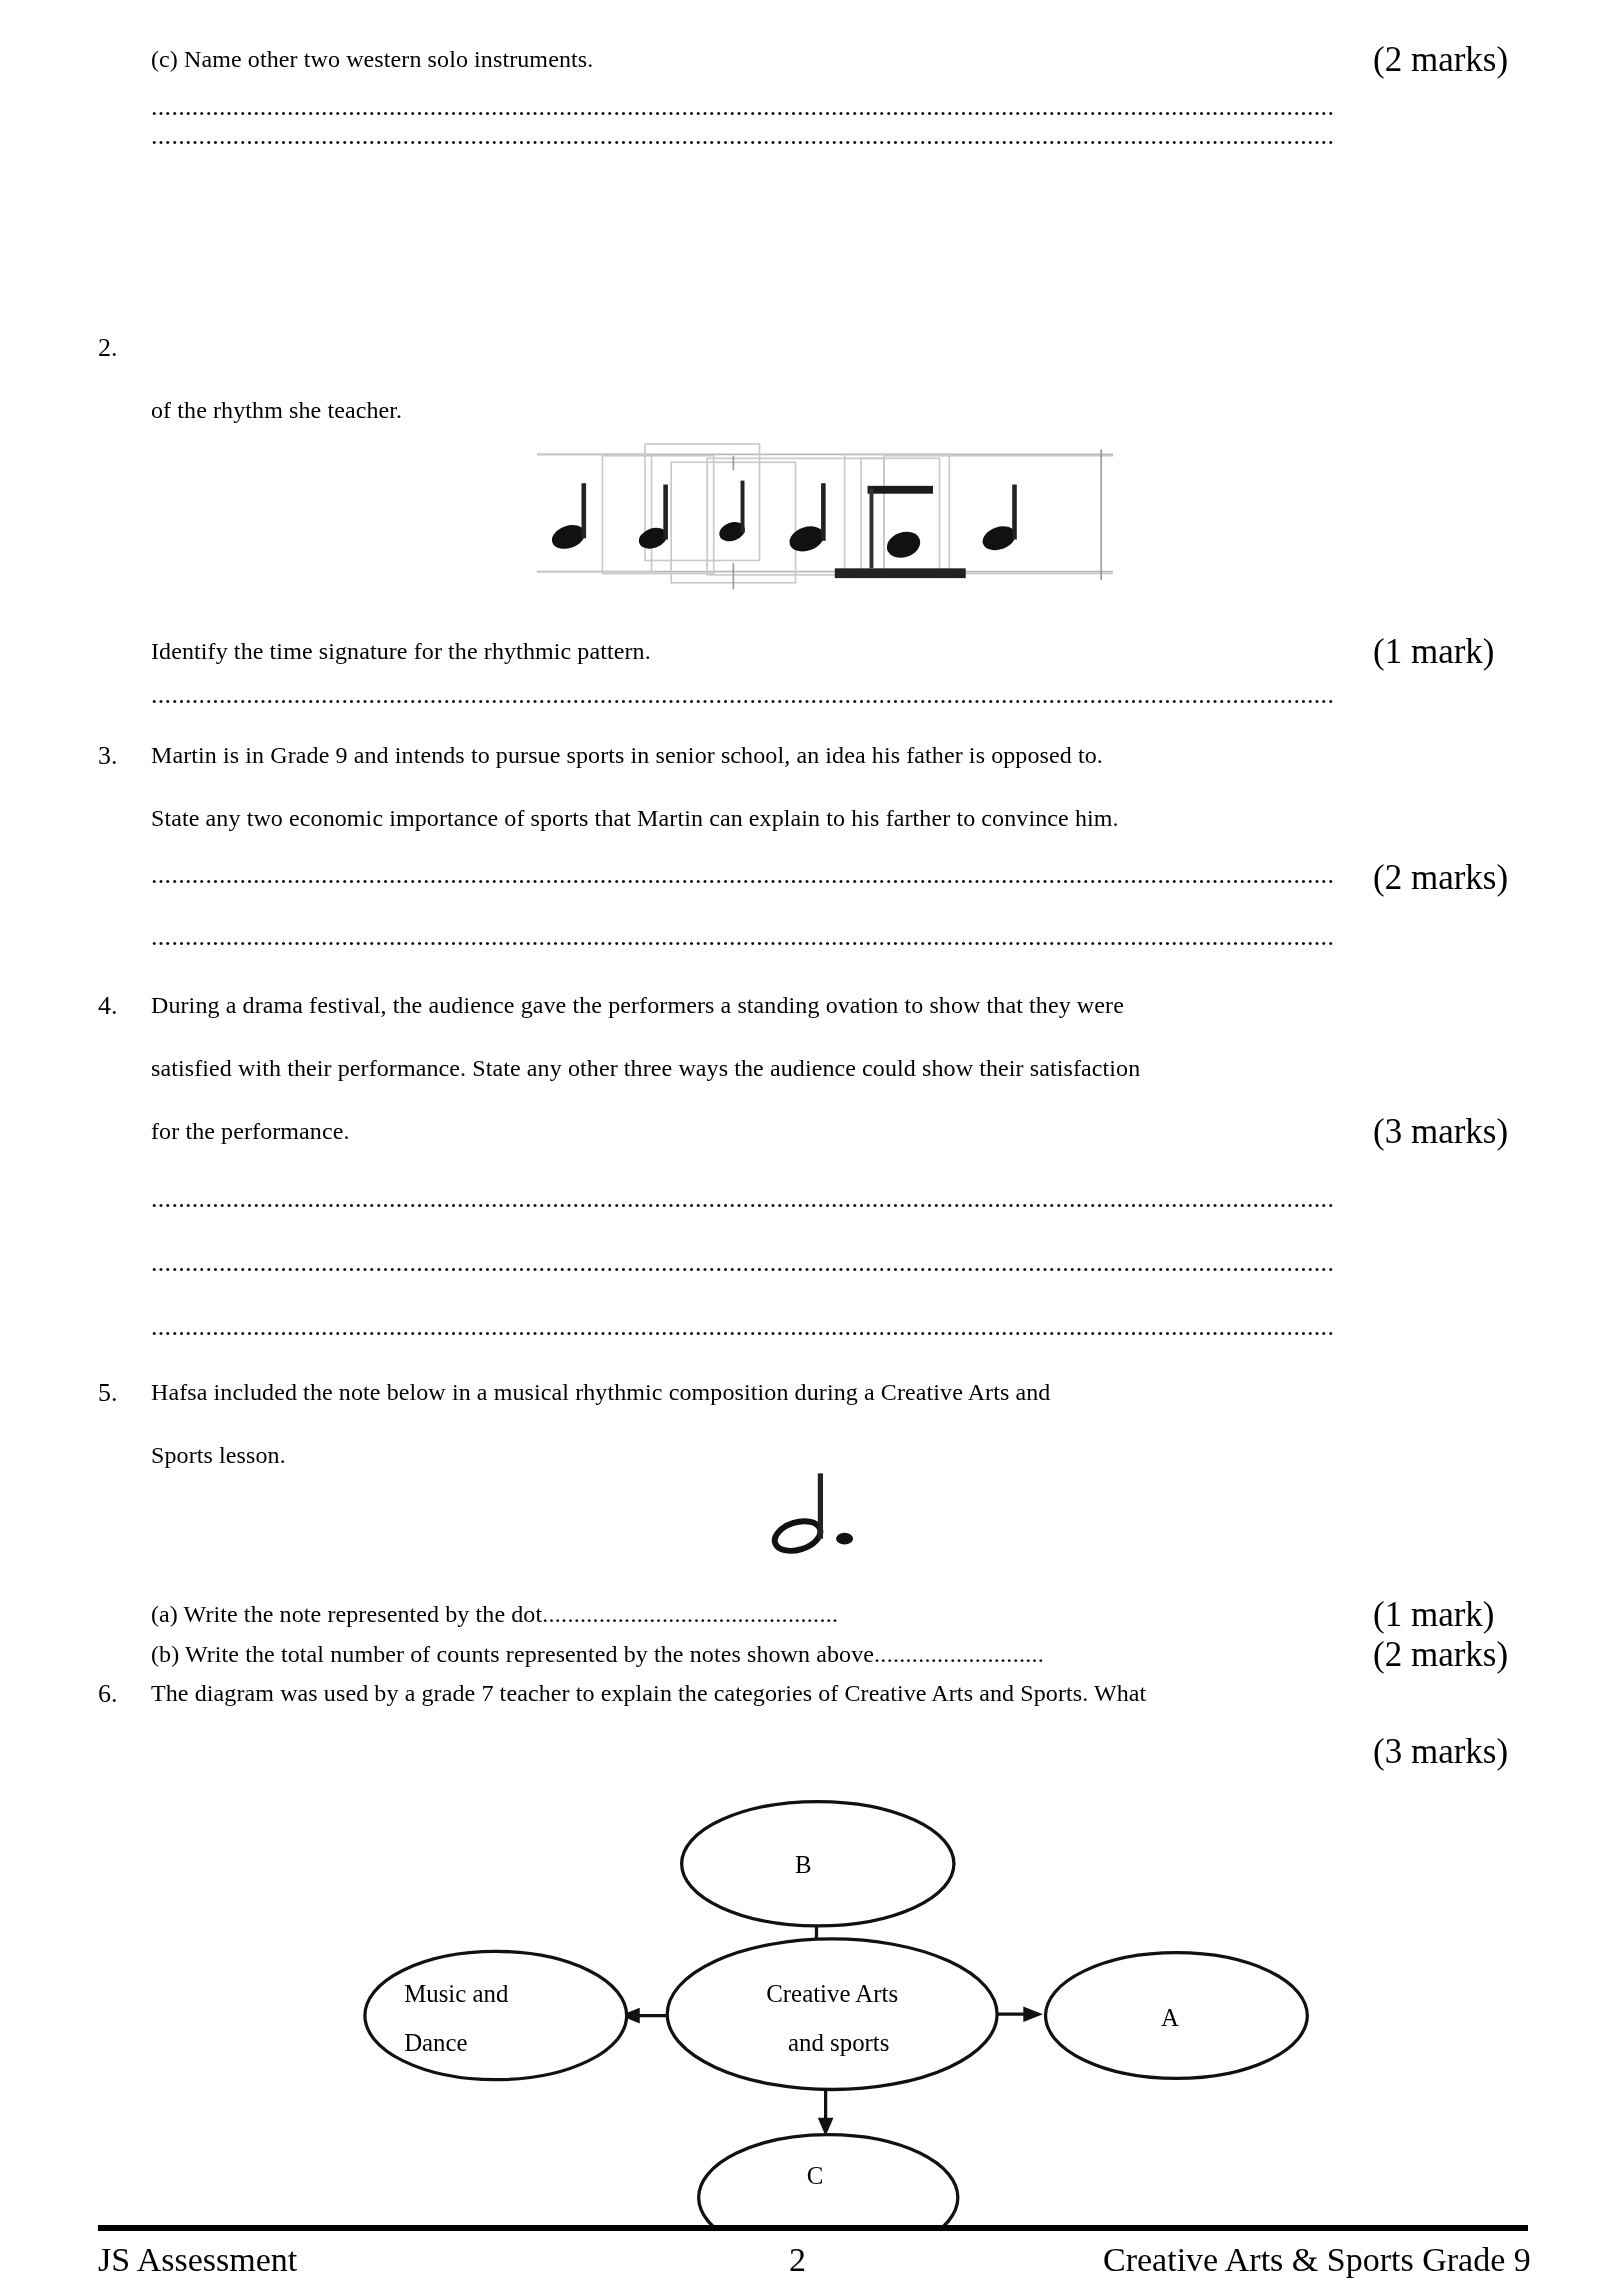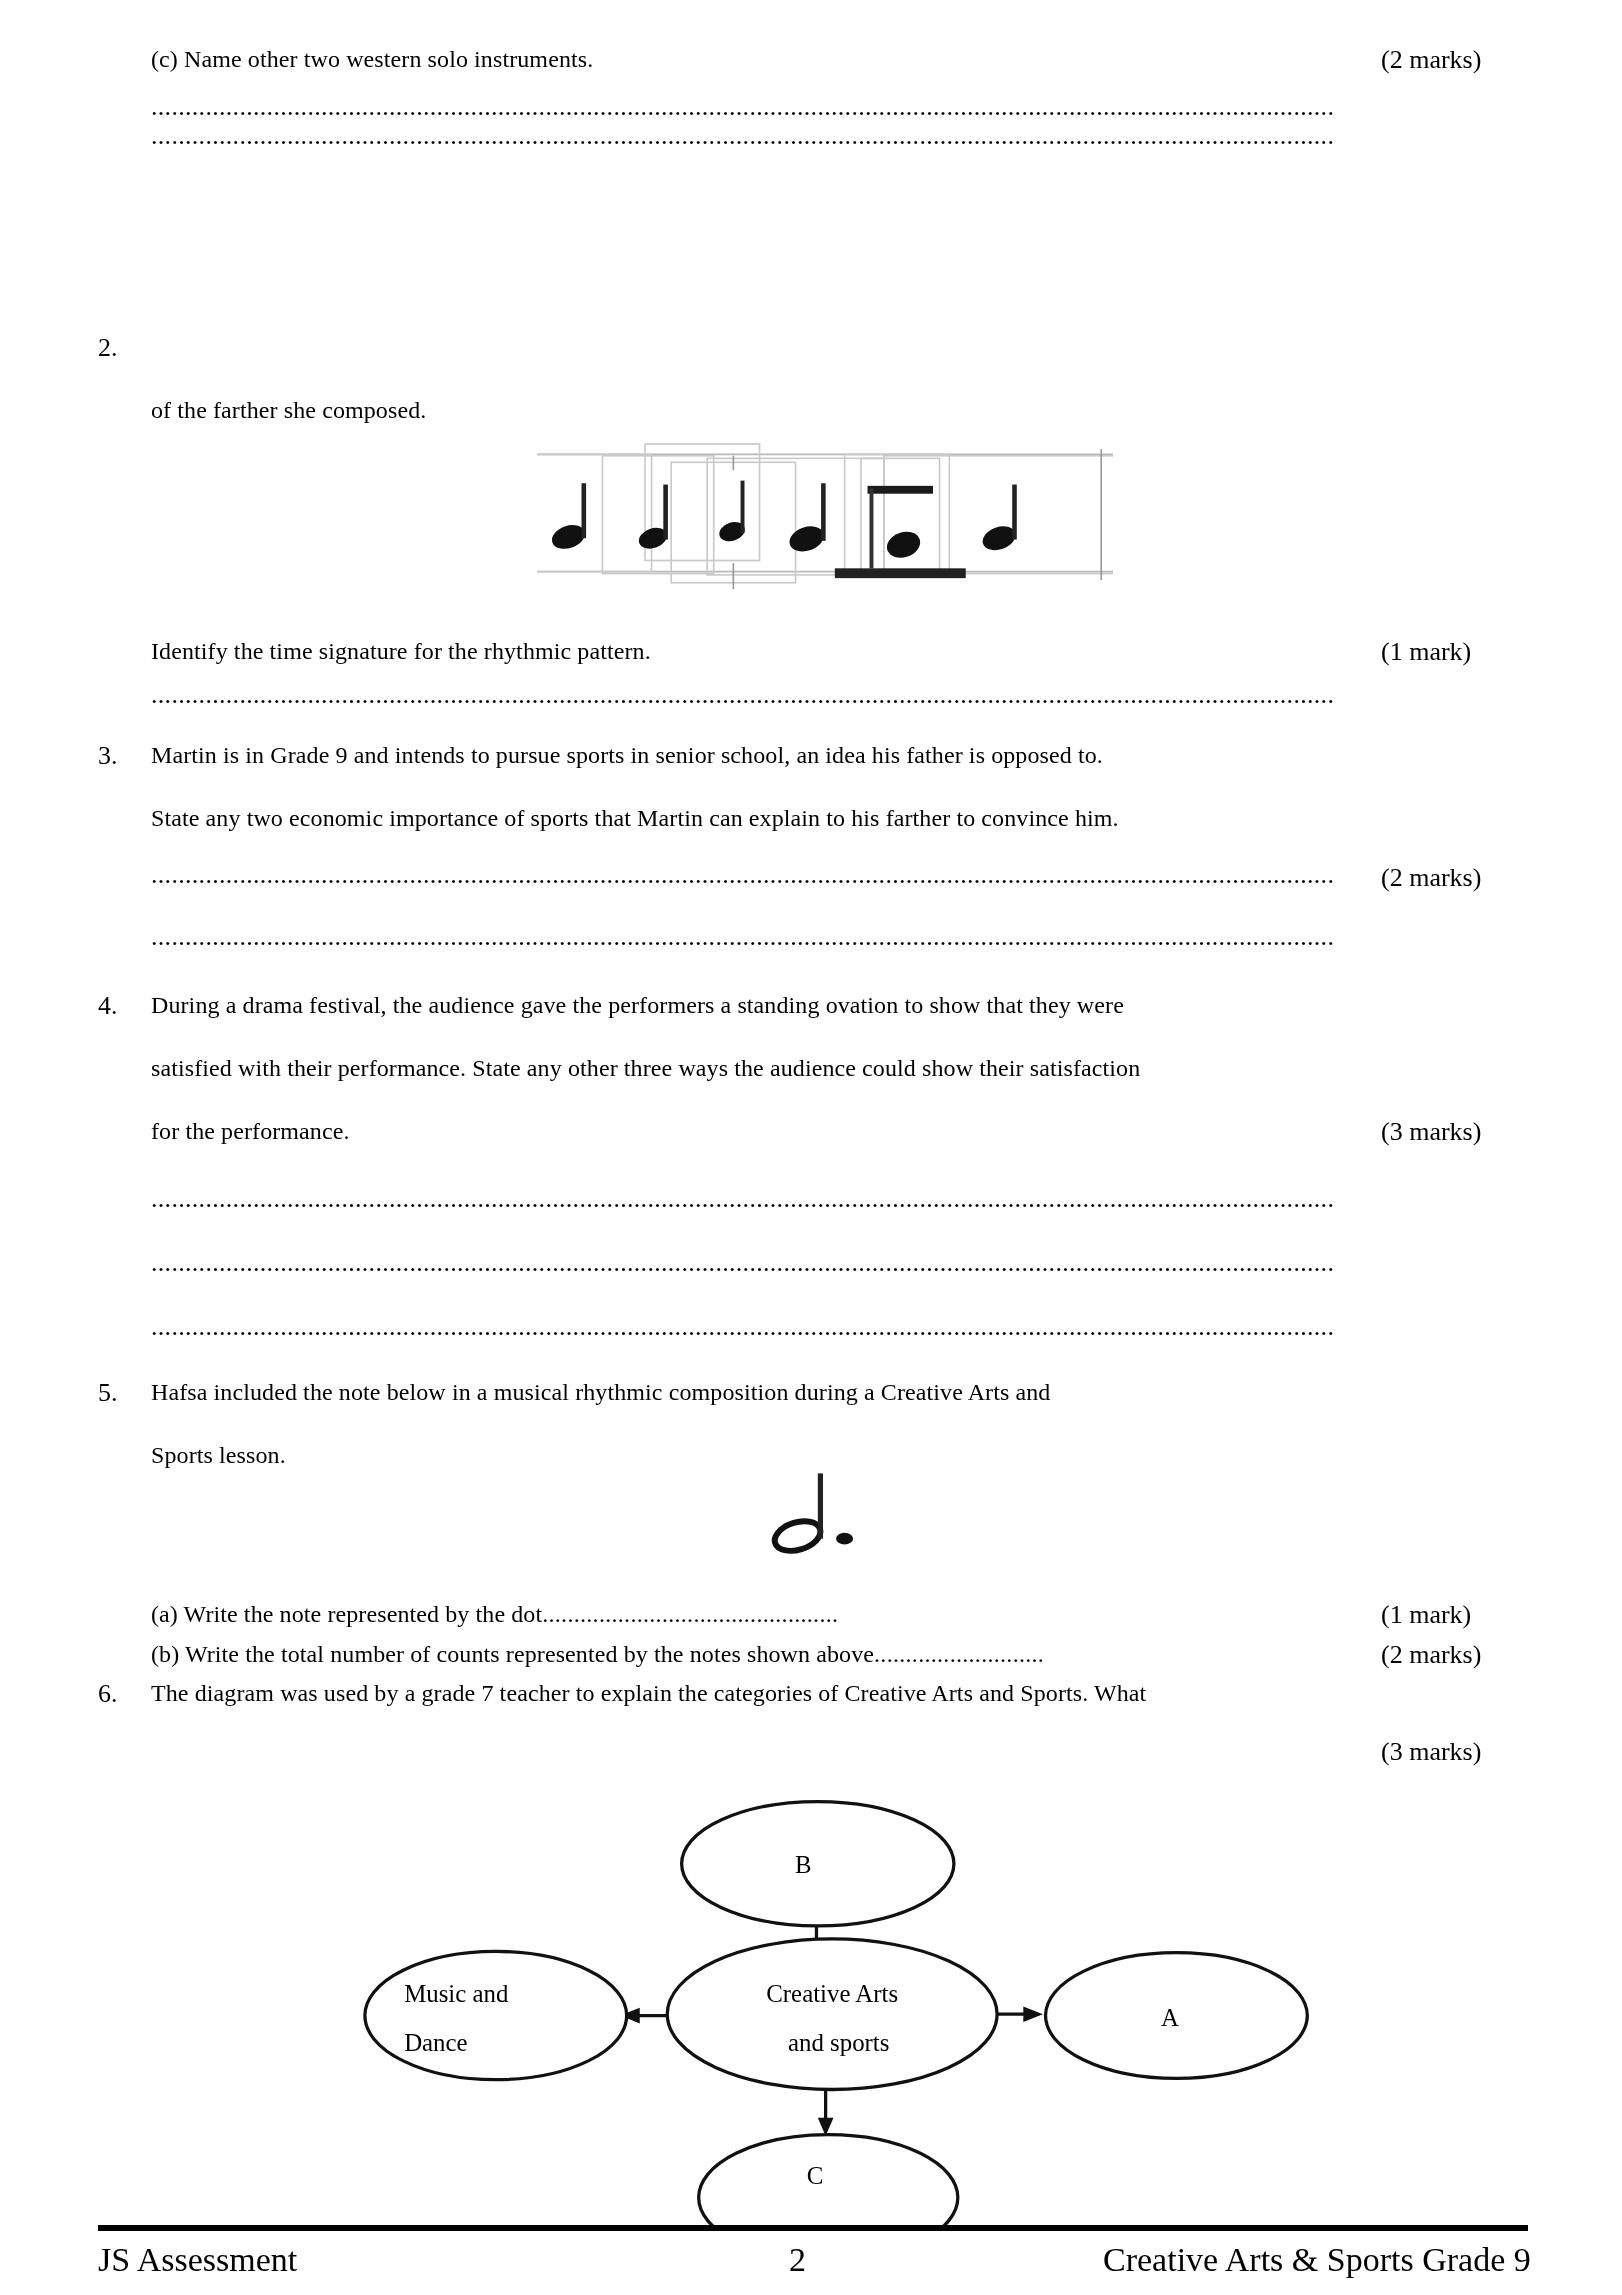--- a/index.html
+++ b/index.html
@@ -28,25 +28,24 @@
     line-height: 47px;
     letter-spacing: 0.1px;
   }
   .qnum {
     position: absolute;
     font-size: 26px;
     line-height: 47px;
   }
   .marks {
     position: absolute;
-    font-size: 26px;
+    font-size: 35px;
     line-height: 47px;
     text-align: right;
     white-space: nowrap;
-    margin-left: 8px;
   }
 
   
   .dotline {
     position: absolute;
     height: 26px;
     overflow: hidden;
     white-space: nowrap;
     font-size: 26px;
     line-height: 26px;
@@ -121,21 +120,21 @@
 
 <div class="page">
 
   <div class="qtext abs" style="left:151px; top:36px; width:1112px;">(c) Name other two western solo instruments.</div>
   <div class="marks" style="left:1373px; top:36px;">(2 marks)</div>
 
   <div class="dotline" style="left:151px; top:94px; width:1183px;"></div>
   <div class="dotline" style="left:151px; top:123px; width:1183px;"></div>
 
   <div class="qnum" style="left:98px; top:324px;">2.</div>
-  <div class="qtext abs" style="left:151px; top:387px; width:1381px;">of the farther she composed.</div>
+  <div class="qtext abs" style="left:151px; top:387px; width:1381px;">of the rhythm she teacher.</div>
 
   <div class="notation">
     <svg width="576" height="164" viewBox="0 0 880 250" xmlns="http://www.w3.org/2000/svg">
 
       <g stroke="#b9b9b9" stroke-width="2.5" fill="none">
         <line x1="0" y1="34" x2="880" y2="34"></line>
         <line x1="0" y1="213" x2="880" y2="213"></line>
       </g>
 
       <g stroke="#c9c9c9" stroke-width="2.5" fill="none">

